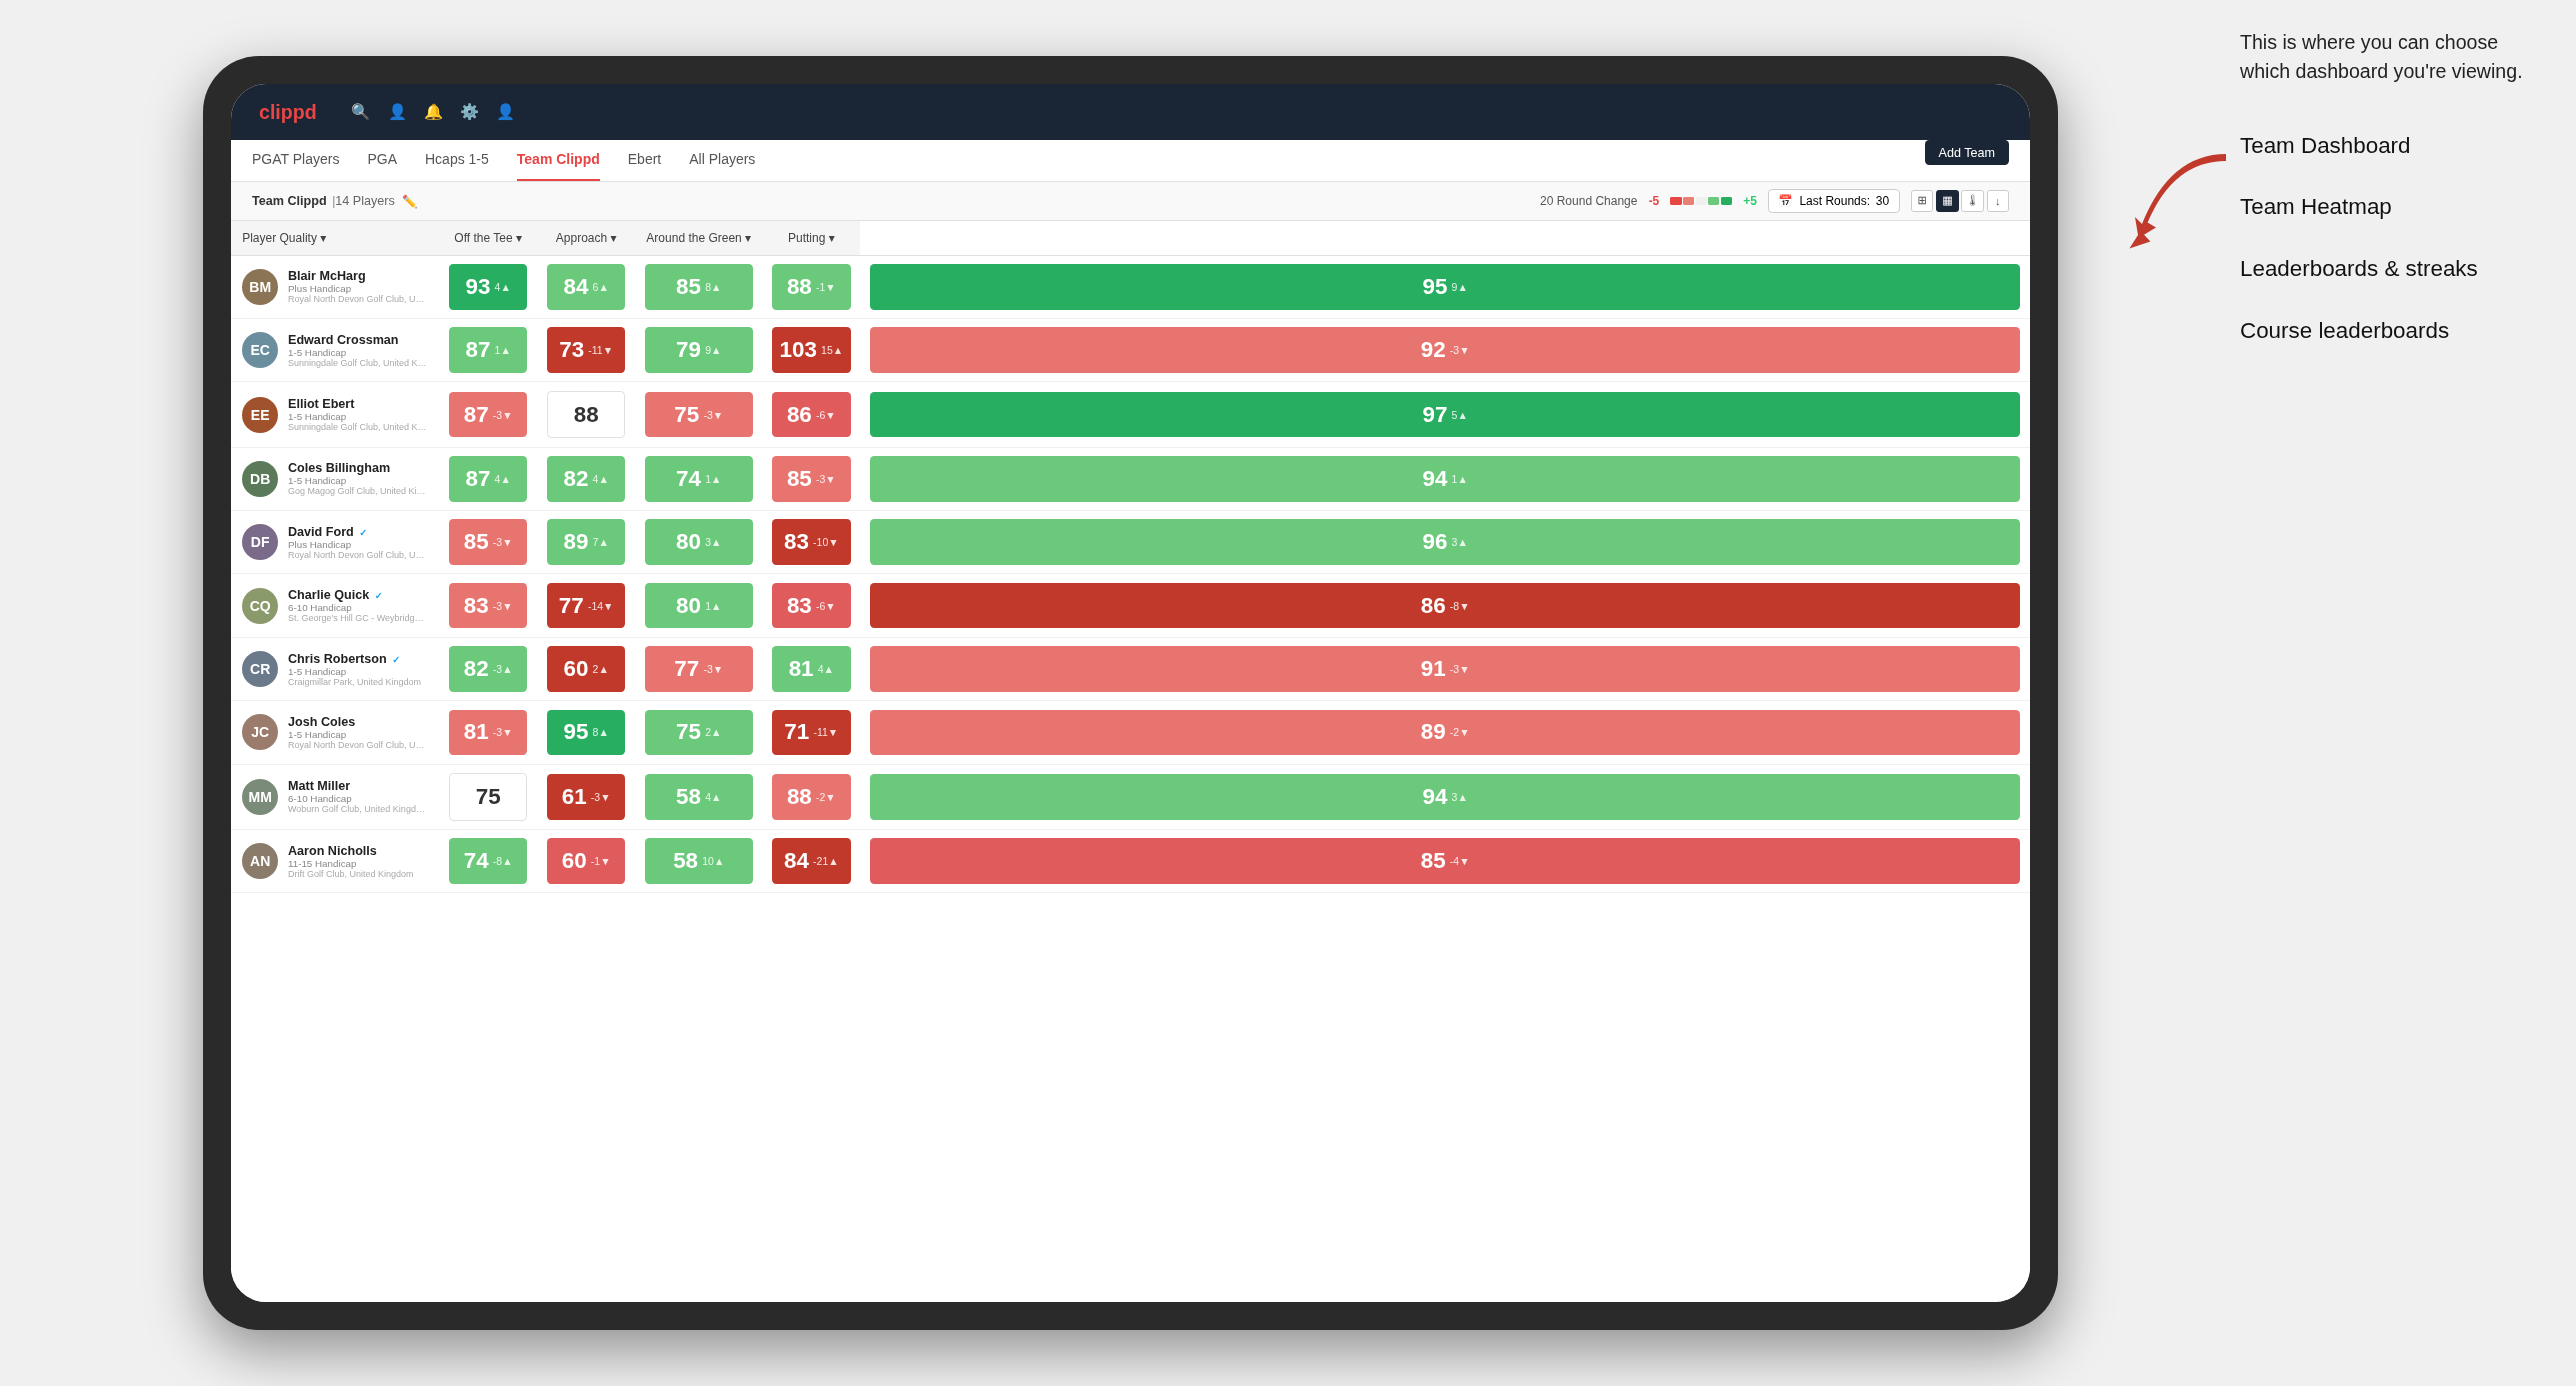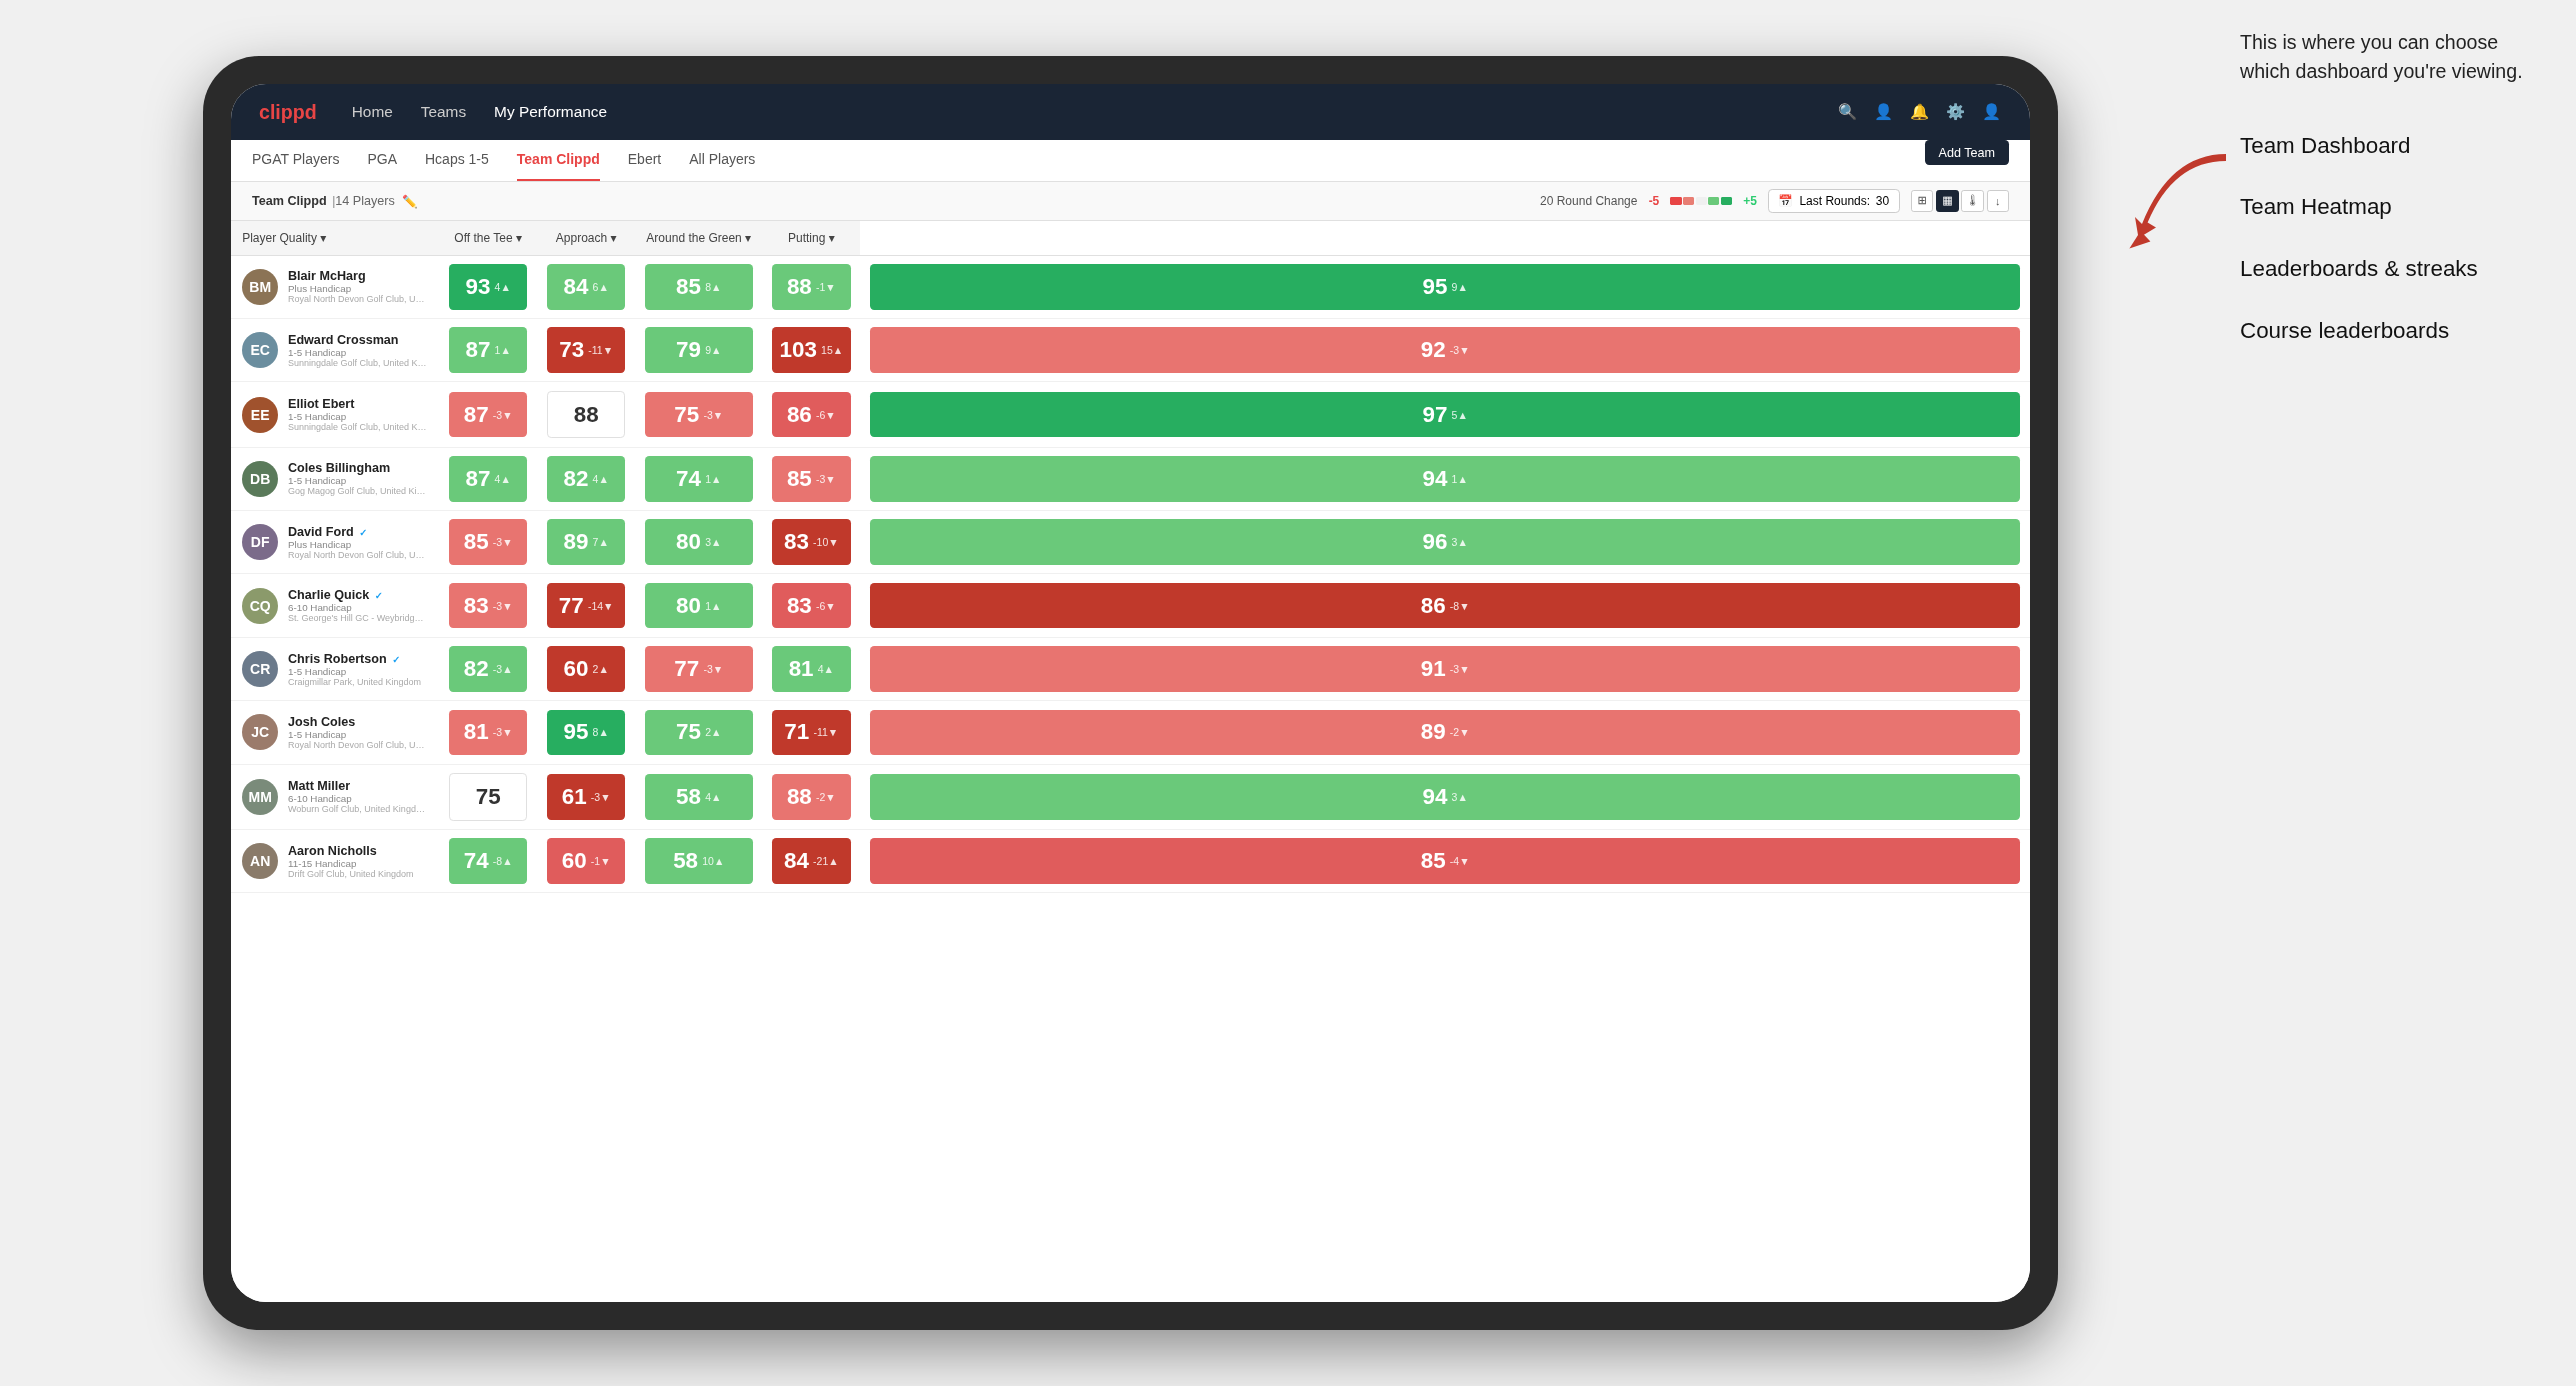--- a/index.html
+++ b/index.html
@@ -374,25 +374,20 @@
 <svg class="arrow-svg" viewBox="0 0 200 200" xmlns="http://www.w3.org/2000/svg">
   <path d="M 180 20 Q 100 20 60 120 L 50 110 L 55 140 L 80 125 L 68 118 Q 105 30 180 30 Z" fill="#c0392b" stroke="none"></path>
   <polygon points="42,155 58,130 72,145" fill="#c0392b"></polygon>
 </svg>
 
 <div class="tablet-frame">
   <div class="tablet-screen">
 
     <div class="nav-bar">
       <div class="nav-logo">clippd</div>
-      <div class="nav-links">
-        <span class="nav-link">Home</span>
-        <span class="nav-link">Teams</span>
-        <span class="nav-link active">My Performance</span>
-      </div>
       <div class="nav-icons">
         <span class="nav-icon">🔍</span>
         <span class="nav-icon">👤</span>
         <span class="nav-icon">🔔</span>
         <span class="nav-icon">⚙️</span>
         <span class="nav-icon">👤</span>
       </div>
     </div>
 
     <div class="tab-bar">

